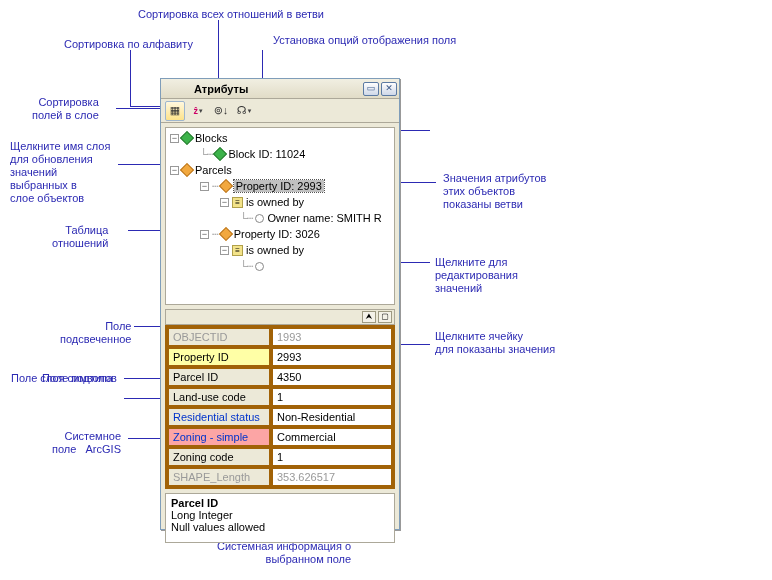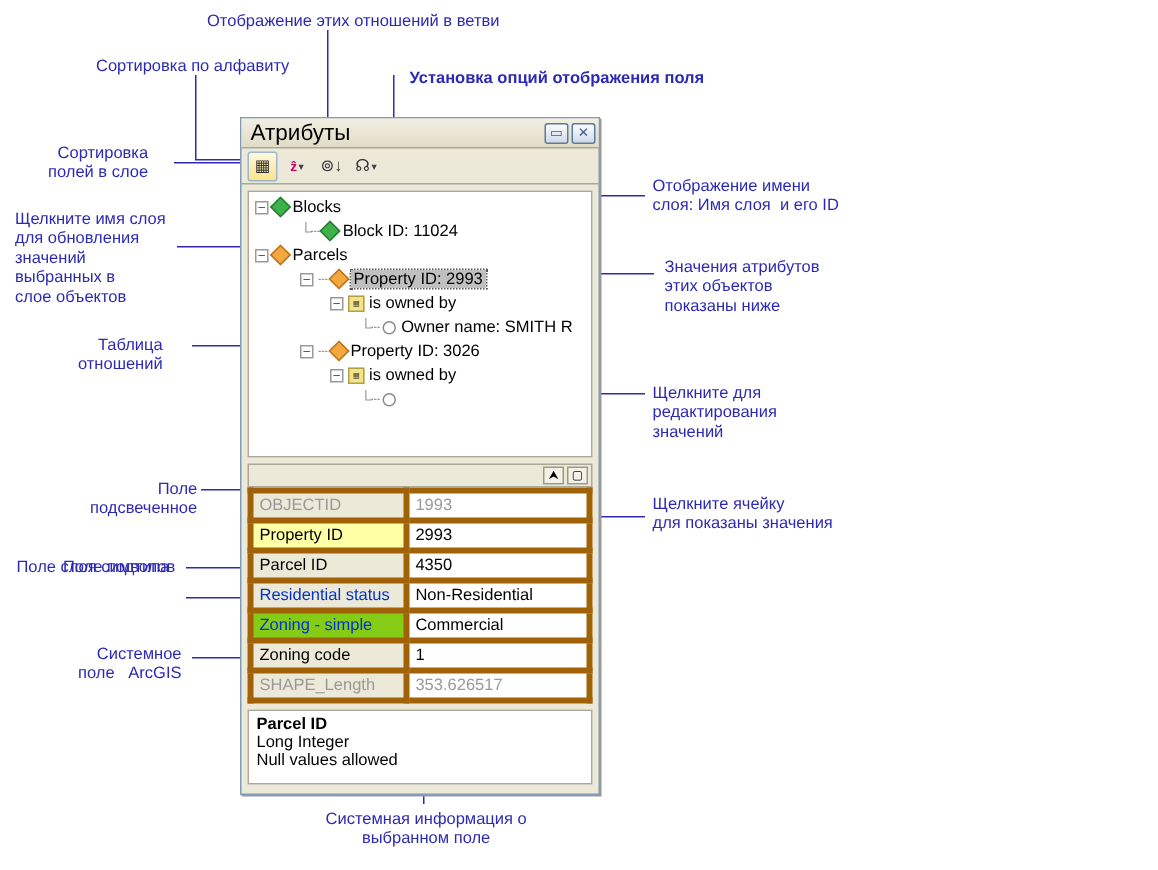--- a/index.html
+++ b/index.html
@@ -26,21 +26,21 @@
     border: 1px solid #7f9db9;
     box-shadow: 1px 1px 0 #999;
   }
   .titlebar {
     height: 20px;
     background: linear-gradient(#f1efe2, #e1dcc7);
     border-bottom: 1px solid #aca899;
     display: flex; align-items: center; justify-content: space-between;
     padding: 0 2px 0 6px;
   }
-  .titlebar-title { font-weight: normal; color: #000; font-size: 15px; }
+  .titlebar-title { font-weight: bold; color: #000; font-size: 11px; margin-left: 27px; }
   .titlebar-btns { display: flex; gap: 2px; }
   .tb-btn {
     width: 16px; height: 14px;
     background: linear-gradient(#fdfdfd,#cfd8e8);
     border: 1px solid #5b7aa3;
     border-radius: 2px;
     font-size: 9px; line-height: 11px; text-align: center;
     color: #3a5a8a;
     cursor: pointer;
   }
@@ -139,72 +139,70 @@
   }
   .grid td {
     border: 4px solid #a16207;
     padding: 1px 4px;
     height: 20px;
   }
   .grid td.k { width: 46%; background: #ece9d8; color: #000; }
   .grid td.k.sys { color: #999; }
   .grid td.k.hl { background: #ffffa6; }
   .grid td.k.sub { color: #0033cc; }
-  .grid td.k.sym { background: #84cc16; color: #0033cc; }
+  .grid td.k.sym { background: #fca5a5; color: #0033cc; }
   .grid td.v { background: #fff; color: #000; }
   .grid td.v.sys { color: #999; }
 
   
   .info {
     margin: 4px;
     background: #fff;
     border: 1px solid #aca899;
     height: 50px;
     padding: 3px 5px;
   }
   .info .h { font-weight: bold; font-size: 11px; }
   .info .d { font-size: 11px; }
 
 </style>
 </head>
 <body>
 <div class="canvas">
 
-<div class="callout center-top" style="left:138px; top:8px;">Отображение этих отношений в  ветви</div>
+<div class="callout center-top" style="left:138px; top:8px;">Сортировка всех отношений в  ветви</div>
 <div class="callout center-top" style="left:64px; top:38px;">Сортировка по алфавиту</div>
-<div class="callout center-top" style="left:273px; top:46px;font-weight:bold;">Установка опций отображения поля</div>
+<div class="callout center-top" style="left:273px; top:34px;">Установка опций отображения поля</div>
 
 <div class="callout left" style="left:32px; top:96px; text-align:right; white-space:pre;">Сортировка
 полей в слое</div>
 <div class="callout left" style="left:10px; top:140px; text-align:left; white-space:pre;">Щелкните имя слоя
 для обновления
 значений
 выбранных в
 слое объектов</div>
 <div class="callout left" style="left:52px; top:224px; text-align:right; white-space:pre;">Таблица
 отношений</div>
 <div class="callout left" style="left:60px; top:320px; text-align:right; white-space:pre;">Поле
 подсвеченное</div>
 <div class="callout left" style="left:42px; top:372px;">Поле подтипа</div>
 <div class="callout left" style="left:11px; top:372px;">Поле слоя символов</div>
 <div class="callout left" style="left:52px; top:430px; text-align:right; white-space:pre;">Системное
 поле   ArcGIS</div>
 
-<div class="callout right" style="left:435px; top:118px; white-space:pre;">Отображение имени
-слоя: Имя слоя  и его ID</div>
 <div class="callout right" style="left:440px; top:172px; white-space:pre;"> Значения атрибутов
  этих объектов
- показаны ниже</div>
+ показаны ветви</div>
 <div class="callout right" style="left:435px; top:256px; white-space:pre;">Щелкните для
 редактирования
 значений</div>
 <div class="callout right" style="left:435px; top:330px; white-space:pre;">Щелкните ячейку
 для показаны значения</div>
 
-<div class="callout" style="left:217px; top:540px; white-space:pre; text-align:center;">Системная информация о
+<div class="callout" style="left:217px; top:540px; white-space:pre; text-align:right;">Системная информация о
 выбранном поле</div>
 
 <div class="line v" style="left:218px; top:20px; height:86px;"></div>
 <div class="line v" style="left:130px; top:50px; height:56px;"></div>
 <div class="line h" style="left:130px; top:106px; width:60px;"></div>
 <div class="line v" style="left:190px; top:106px; height:6px;"></div>
 <div class="line v" style="left:262px; top:50px; height:60px;"></div>
 <div class="line h" style="left:242px; top:110px; width:20px;"></div>
 
 <div class="line h" style="left:116px; top:108px; width:52px;"></div>
@@ -313,20 +311,24 @@
             </tr>
             <tr>
               <td class="k hl">Property ID</td>
               <td class="v ">2993</td>
             </tr>
             <tr>
               <td class="k ">Parcel ID</td>
               <td class="v ">4350</td>
             </tr>
             <tr>
+              <td class="k ">Land-use code</td>
+              <td class="v ">1</td>
+            </tr>
+            <tr>
               <td class="k sub">Residential status</td>
               <td class="v ">Non-Residential</td>
             </tr>
             <tr>
               <td class="k sym">Zoning - simple</td>
               <td class="v ">Commercial</td>
             </tr>
             <tr>
               <td class="k ">Zoning code</td>
               <td class="v ">1</td>

